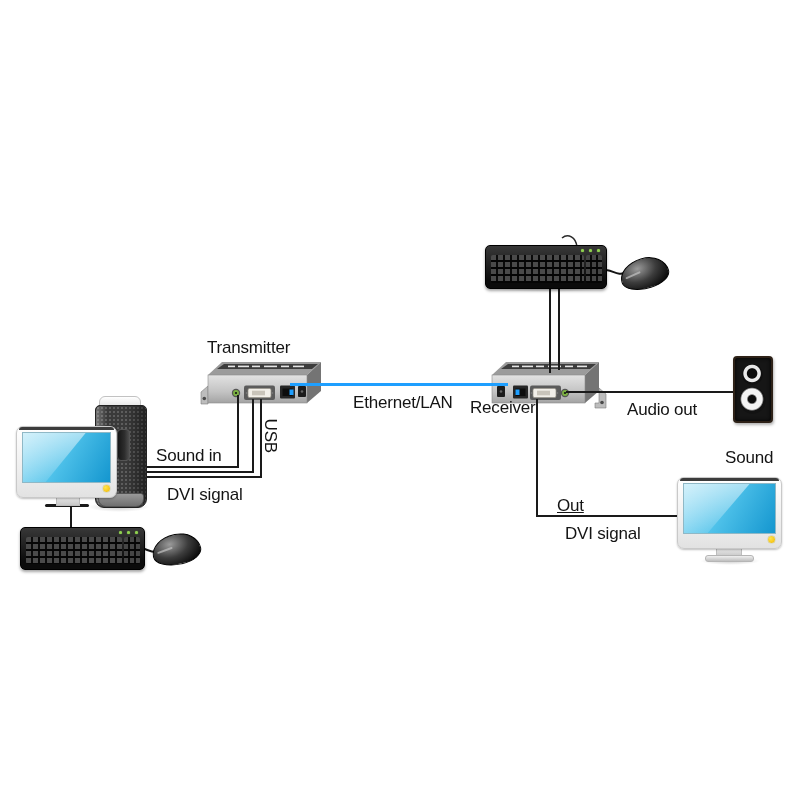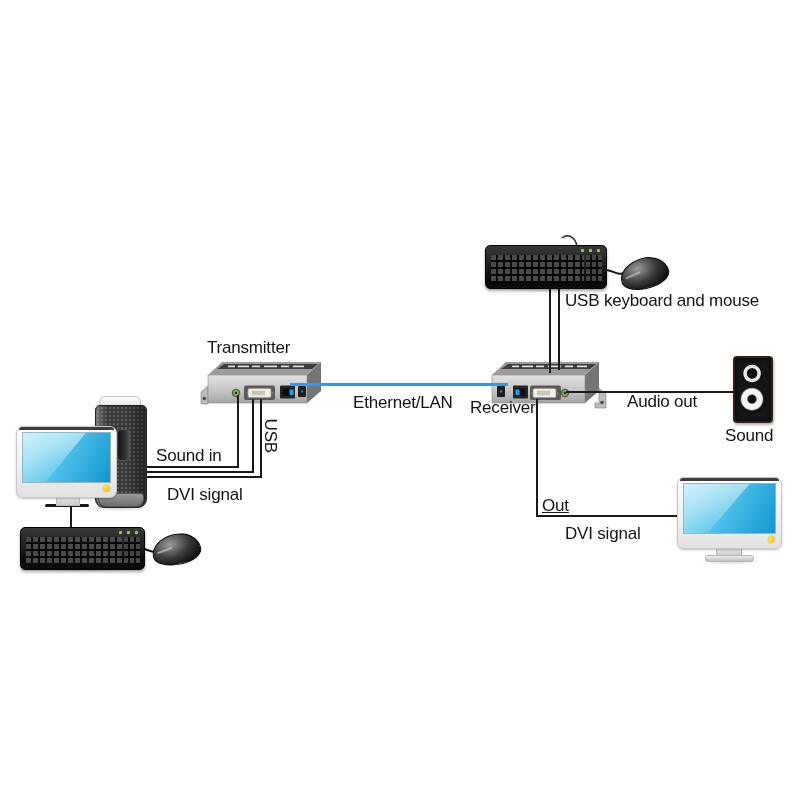--- a/index.html
+++ b/index.html
@@ -242,22 +242,21 @@
   <svg class="cablesvg" style="left:135px;top:538px;" width="28" height="22" viewBox="0 0 28 22">
     <path d="M2,12 C9,6 15,18 26,13" fill="none" stroke="#141414" stroke-width="2"></path>
   </svg>
   <div class="mouse" style="left:152px;top:534px;width:47px;height:29px;transform:rotate(-12deg);">
     <div class="mouse-split"></div>
   </div>
 
   <div class="lbl" style="left:207px;top:338px;z-index:7;">Transmitter</div>
   <div class="lbl" style="left:470px;top:398px;z-index:7;">Receiver</div>
   <div class="lbl" style="left:353px;top:393px;z-index:7;">Ethernet/LAN</div>
-  <div class="lbl" style="left:565px;top:291px;z-index:7;">USB keyboard and mouse</div>
-  <div class="lbl" style="left:627px;top:392px;z-index:7;">Audio out</div>
-  <div class="lbl" style="left:725px;top:426px;z-index:7;">Sound</div>
-  <div class="lbl" style="left:542px;top:496px;z-index:7;text-decoration:underline;">Out</div>
+  <div class="lbl" style="left:627px;top:400px;z-index:7;">Audio out</div>
+  <div class="lbl" style="left:725px;top:448px;z-index:7;">Sound</div>
+  <div class="lbl" style="left:557px;top:496px;z-index:7;text-decoration:underline;">Out</div>
   <div class="lbl" style="left:565px;top:524px;z-index:7;">DVI signal</div>
   <div class="lbl" style="left:156px;top:446px;z-index:7;">Sound in</div>
   <div class="lbl lbl-usb-vert" style="left:252px;top:426px;width:36px;z-index:7;">USB</div>
   <div class="lbl" style="left:167px;top:485px;z-index:7;">DVI signal</div>
 
 </div>
 
 </body></html>

